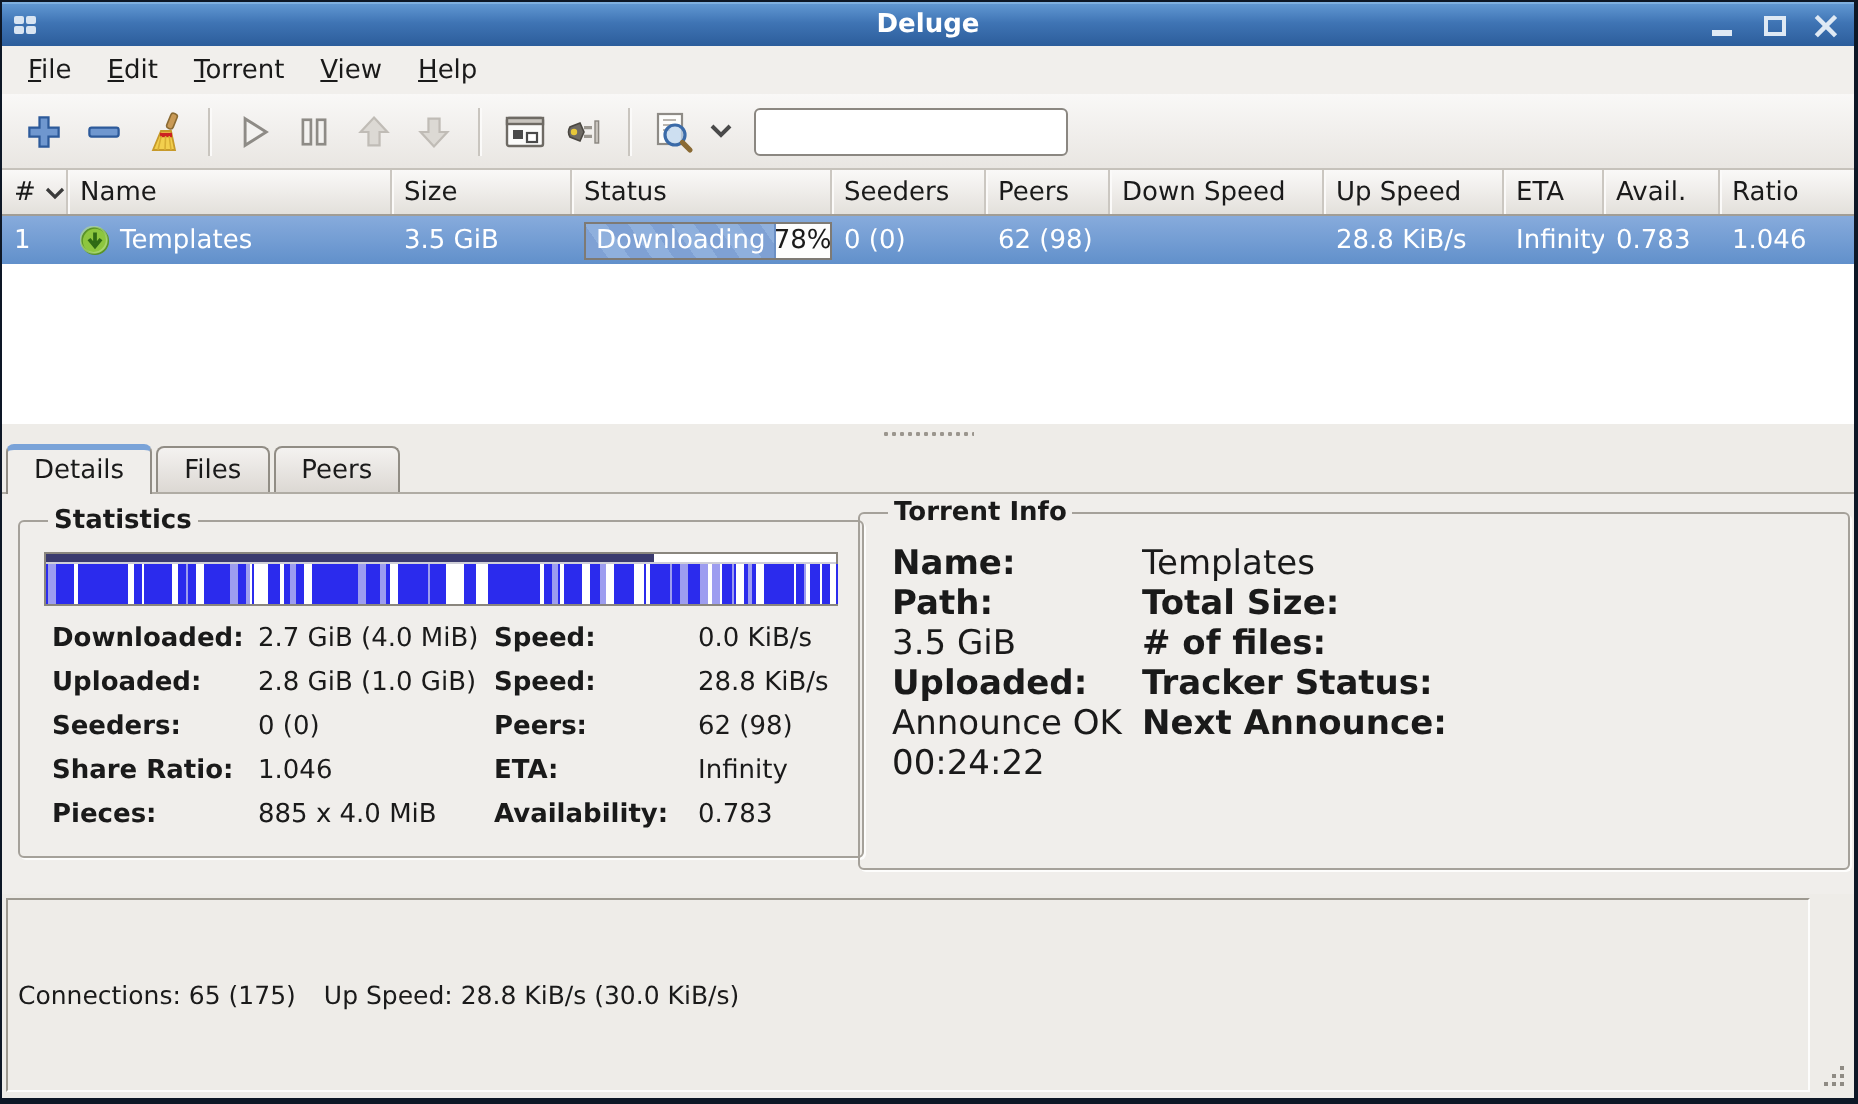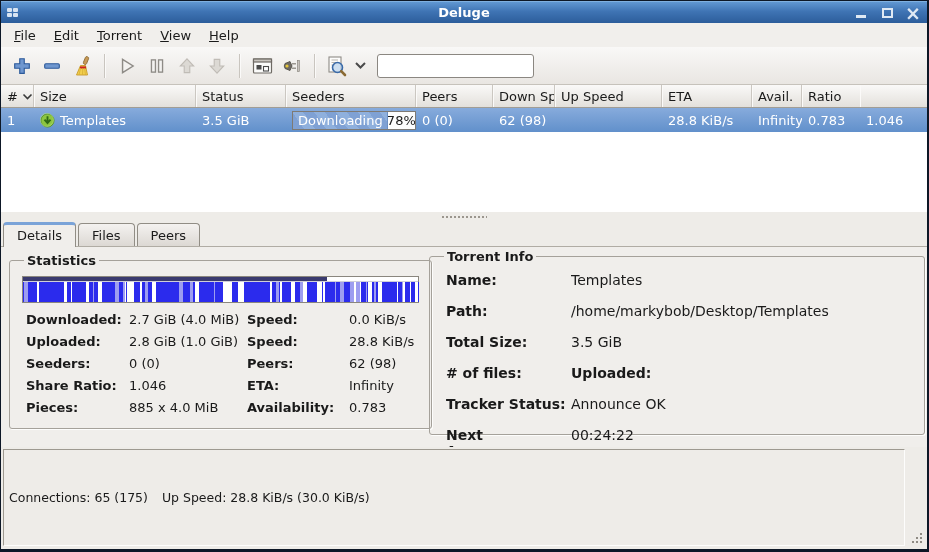--- a/index.html
+++ b/index.html
@@ -72,21 +72,21 @@
   .gframe.info  { left:428px; top:2px; width:496px; height:186px; }
 
   .pieces-widget { margin:4px 4px 9px 4px; height:27px; border:1px solid #8a867e; background:#fff; }
   .pieces-top { height:5px; background:#fff; border-bottom:1px solid #cfcfd8; }
   .pieces-top-fill { height:100%; background:#3a3a6e; }
   .pieces-stripes { height:20px; display:flex; }
   .pieces-stripes span { height:100%; }
 
   .stats-grid { display:grid; grid-template-columns:103px 118px 102px 74px; row-gap:7px; padding-left:8px; font-size:13px; }
   .stats-grid .lbl { font-weight:bold; }
-  .info-grid { display:grid; grid-template-columns:125px 1fr; row-gap:15px; padding-left:8px; padding-top:4px; font-size:14px; }
+  .info-grid { display:grid; grid-template-columns:125px 1fr; row-gap:0; padding-left:8px; padding-top:4px; font-size:17px; }
   .info-grid .lbl { font-weight:bold; }
   .val { white-space:nowrap; overflow:hidden; }
 
   
   .statusbar { flex:1 1 auto; background:#eeece8; position:relative; padding:2px 22px 3px 2px; }
   .status-box { height:100%; border:1px solid; border-color:#9d9990 #fdfdfc #fdfdfc #9d9990; display:flex; align-items:center;
                 padding-left:5px; font-size:12.5px; gap:14px; white-space:nowrap; }
   .resize-grip { position:absolute; right:3px; bottom:4px; }
 
   svg { display:block; }
@@ -201,20 +201,23 @@
     <input class="search-entry" type="text" value="" style="">
   </div>
 
   <div class="list-header cols">
     <div class="hcell">
       <span>#</span>
       <svg class="sort-chev" width="11" height="8" viewBox="0 0 11 8">
             <path d="M1.5 1.5 L5.5 5.5 L9.5 1.5" fill="none" stroke="#3a3a3a" stroke-width="1.6"></path>
           </svg>
     </div>
+    <div class="hcell">
+          <span>Name</span>
+        </div>
     <div class="hcell">
           <span>Size</span>
         </div>
     <div class="hcell">
           <span>Status</span>
         </div>
     <div class="hcell">
           <span>Seeders</span>
         </div>
     <div class="hcell">
@@ -461,21 +464,20 @@
         <span class="val">0.783</span>
       </div>
     </fieldset>
 
     <fieldset class="gframe info">
       <legend>Torrent Info</legend>
       <div class="info-grid">
         <span class="lbl">Name:</span>
         <span class="val">Templates</span>
         <span class="lbl">Path:</span>
-        <span class="val">/home/markybob/Desktop/Templates</span>
         <span class="lbl">Total Size:</span>
         <span class="val">3.5 GiB</span>
         <span class="lbl"># of files:</span>
         <span class="lbl">Uploaded:</span>
         <span class="lbl">Tracker Status:</span>
         <span class="val">Announce OK</span>
         <span class="lbl">Next Announce:</span>
         <span class="val">00:24:22</span>
       </div>
     </fieldset>

